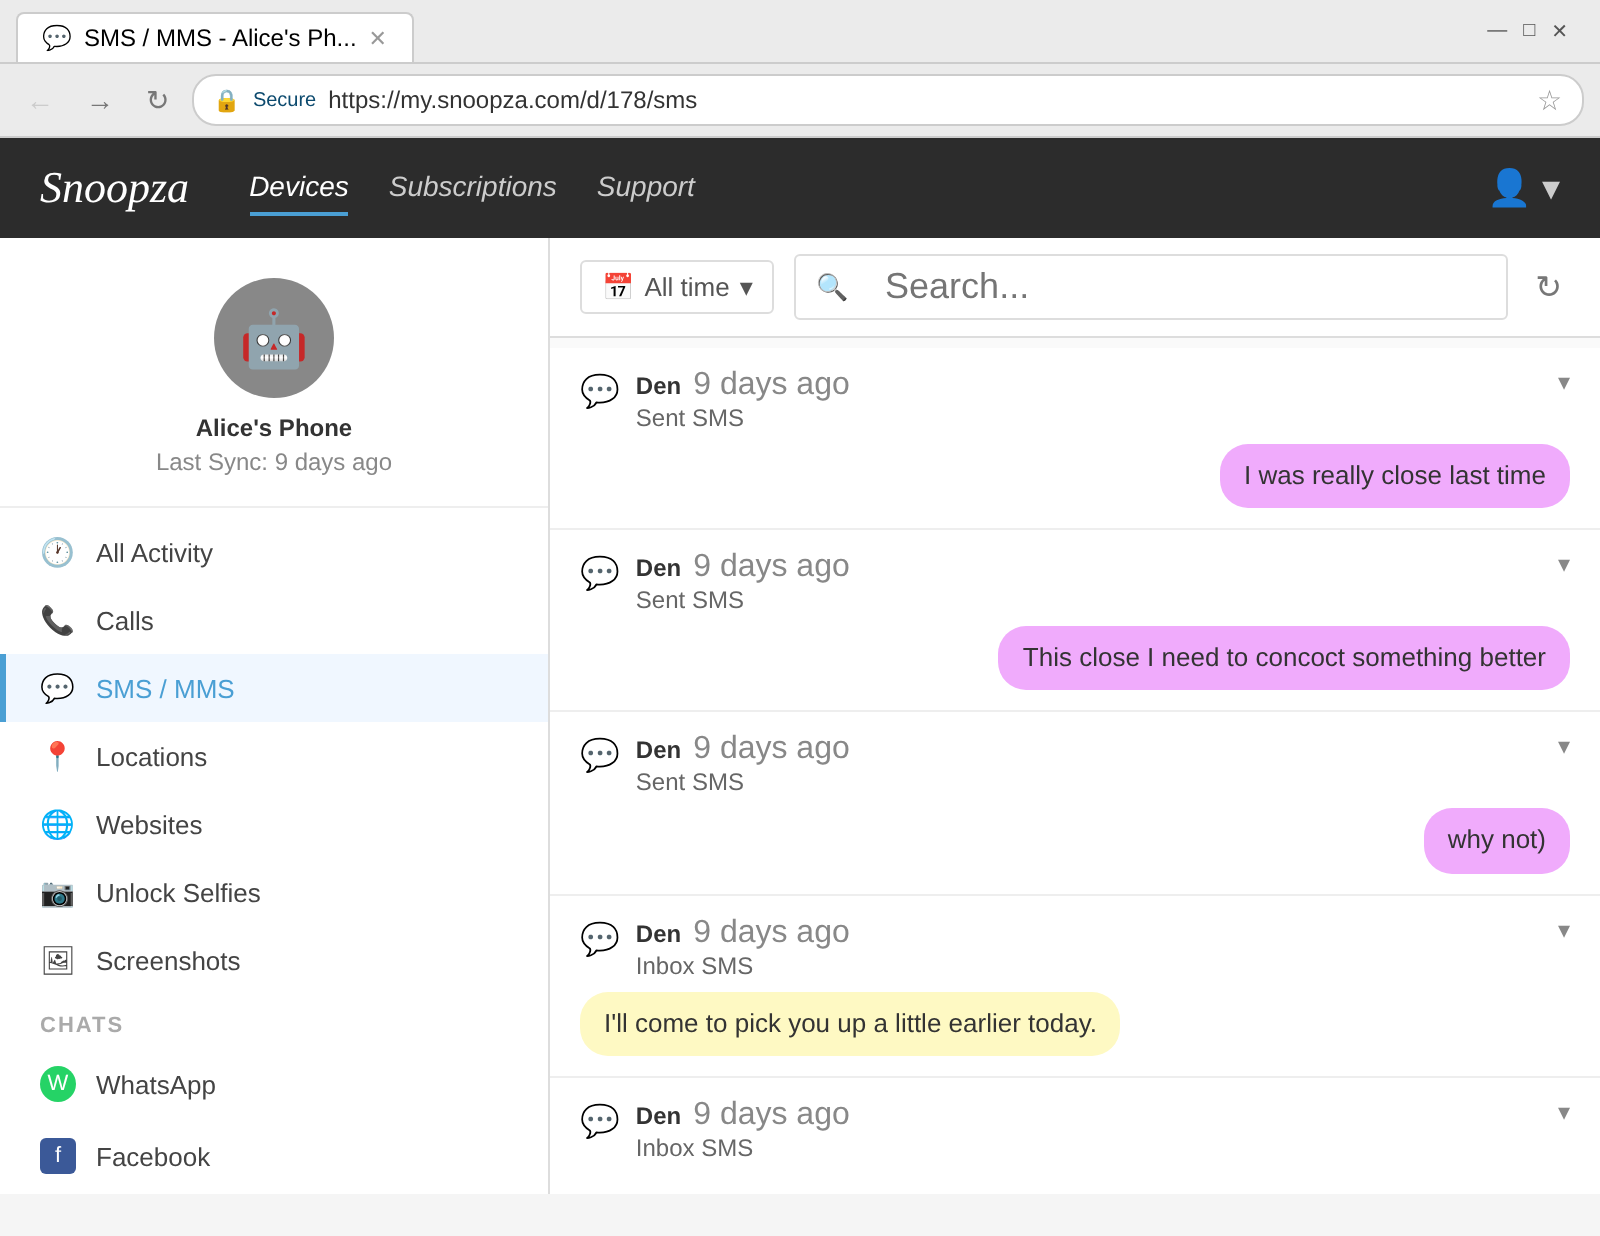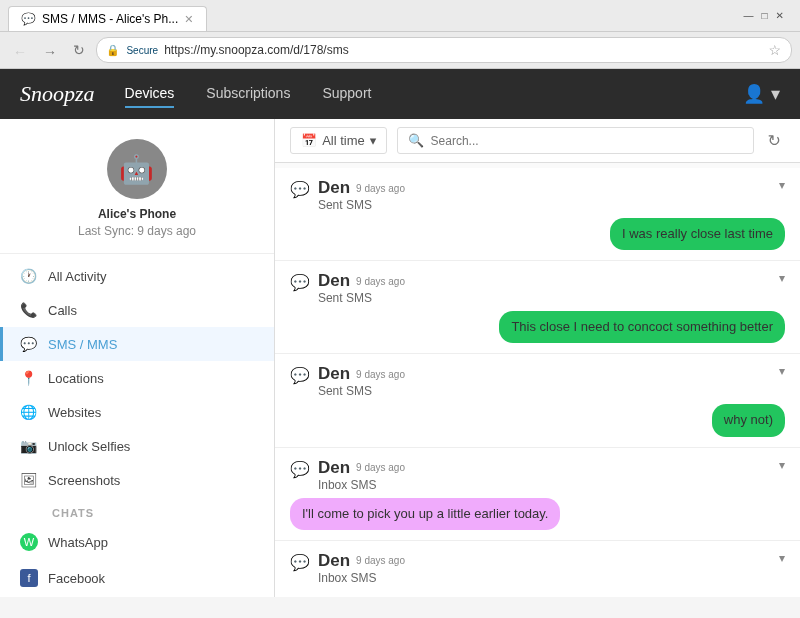--- a/index.html
+++ b/index.html
@@ -16,21 +16,21 @@
     .nav-btn { color: #777; font-size: 14px; cursor: pointer; padding: 2px 5px; }
     .nav-btn.disabled { color: #ccc; }
     .address-field { flex: 1; background: #fff; border: 1px solid #ccc; border-radius: 12px; padding: 4px 10px; font-size: 12px; display: flex; align-items: center; gap: 6px; }
     .secure-icon { color: #2d7d27; font-size: 11px; }
     .address-text { color: #333; font-size: 12px; }
     .star-btn { color: #999; margin-left: auto; font-size: 14px; }
 
     
     .navbar { background: #2c2c2c; display: flex; align-items: center; padding: 0 20px; height: 50px; }
     .logo { color: #fff; font-size: 22px; font-family: Georgia, serif; font-style: italic; margin-right: 30px; }
-    .nav-links { display: flex; gap: 32px; }
+    .nav-links { display: flex; gap: 20px; font-style: italic; }
     .nav-link { color: #ccc; text-decoration: none; font-size: 14px; cursor: pointer; padding: 5px 0; }
     .nav-link.active { color: #fff; border-bottom: 2px solid #4a9fd4; }
     .navbar-right { margin-left: auto; display: flex; align-items: center; gap: 10px; }
     .download-btn { background: transparent; border: 1px solid #fff; color: #fff; padding: 6px 14px; border-radius: 3px; cursor: pointer; font-size: 13px; }
     .user-icon { color: #ccc; font-size: 18px; cursor: pointer; }
 
     
     .main-layout { display: flex; height: calc(618px - 90px - 50px); }
 
     
@@ -38,47 +38,47 @@
     .sidebar-profile { text-align: center; padding: 20px 10px 15px; border-bottom: 1px solid #eee; }
     .avatar-circle { width: 60px; height: 60px; background: #888; border-radius: 50%; margin: 0 auto 8px; display: flex; align-items: center; justify-content: center; color: #fff; font-size: 28px; }
     .profile-name { font-size: 12px; font-weight: bold; color: #333; }
     .profile-sync { font-size: 12px; color: #888; margin-top: 3px; }
 
     .sidebar-menu { padding: 5px 0; }
     .menu-item { display: flex; align-items: center; gap: 10px; padding: 9px 20px; cursor: pointer; color: #444; font-size: 13px; }
     .menu-item.active { color: #4a9fd4; background: #f0f7ff; border-left: 3px solid #4a9fd4; padding-left: 17px; }
     .menu-icon { font-size: 14px; color: inherit; width: 18px; text-align: center; }
 
-    .sidebar-section-header { padding: 10px 20px 5px; font-size: 11px; font-weight: bold; color: #aaa; letter-spacing: 1px; margin-left: 32px; }
+    .sidebar-section-header { padding: 10px 20px 5px; font-size: 11px; font-weight: bold; color: #aaa; letter-spacing: 1px; }
 
     
     .content { flex: 1; background: #fafafa; overflow-y: auto; }
     .content-toolbar { display: flex; align-items: center; padding: 8px 15px; background: #fff; border-bottom: 1px solid #ddd; gap: 10px; }
     .filter-btn { display: flex; align-items: center; gap: 5px; font-size: 13px; color: #555; cursor: pointer; padding: 5px 10px; border: 1px solid #ddd; border-radius: 3px; background: #fff; }
     .search-box { flex: 1; display: flex; align-items: center; background: #fff; border: 1px solid #ddd; border-radius: 3px; padding: 5px 10px; gap: 6px; }
-    .search-box input { border: none; outline: none; font-size: 12px; color: #0c4a6e; width: 100%; background: transparent; }
+    .search-box input { border: none; outline: none; font-size: 18px; color: #0c4a6e; width: 100%; background: transparent; margin-left: 12px; }
     .refresh-btn { color: #777; cursor: pointer; font-size: 16px; padding: 4px; }
 
     
     .message-list { padding: 5px 0; }
     .message-item { background: #fff; border-bottom: 1px solid #eee; padding: 10px 15px; }
     .message-header { display: flex; align-items: flex-start; gap: 8px; margin-bottom: 6px; }
     .msg-icon { color: #555; font-size: 16px; flex-shrink: 0; margin-top: 2px; }
     .msg-meta { flex: 1; }
     .msg-sender-line { display: flex; align-items: center; gap: 6px; }
-    .msg-sender { font-weight: bold; color: #333; font-size: 17px; }
-    .msg-time { color: #888; font-size: 10px; }
+    .msg-sender { font-weight: bold; color: #333; font-size: 12px; }
+    .msg-time { color: #888; font-size: 16px; }
     .msg-type { color: #666; font-size: 12px; }
     .msg-dropdown { color: #888; cursor: pointer; font-size: 12px; }
     .bubble-row { display: flex; }
     .bubble-row.sent { justify-content: flex-end; }
     .bubble-row.received { justify-content: flex-start; }
     .bubble { padding: 7px 12px; border-radius: 14px; max-width: 70%; font-size: 13px; line-height: 1.4; }
-    .bubble.sent { background: #22c55e; color: #333; }
-    .bubble.received { background: #f0abfc; color: #333; }
+    .bubble.sent { background: #f0abfc; color: #333; }
+    .bubble.received { background: #fef9c3; color: #333; }
 
     
     .content::-webkit-scrollbar { width: 6px; }
     .content::-webkit-scrollbar-thumb { background: #ccc; border-radius: 3px; }
   </style>
 </head>
 <body>
 
 <div class="browser-chrome">
   <div class="tab-bar">

